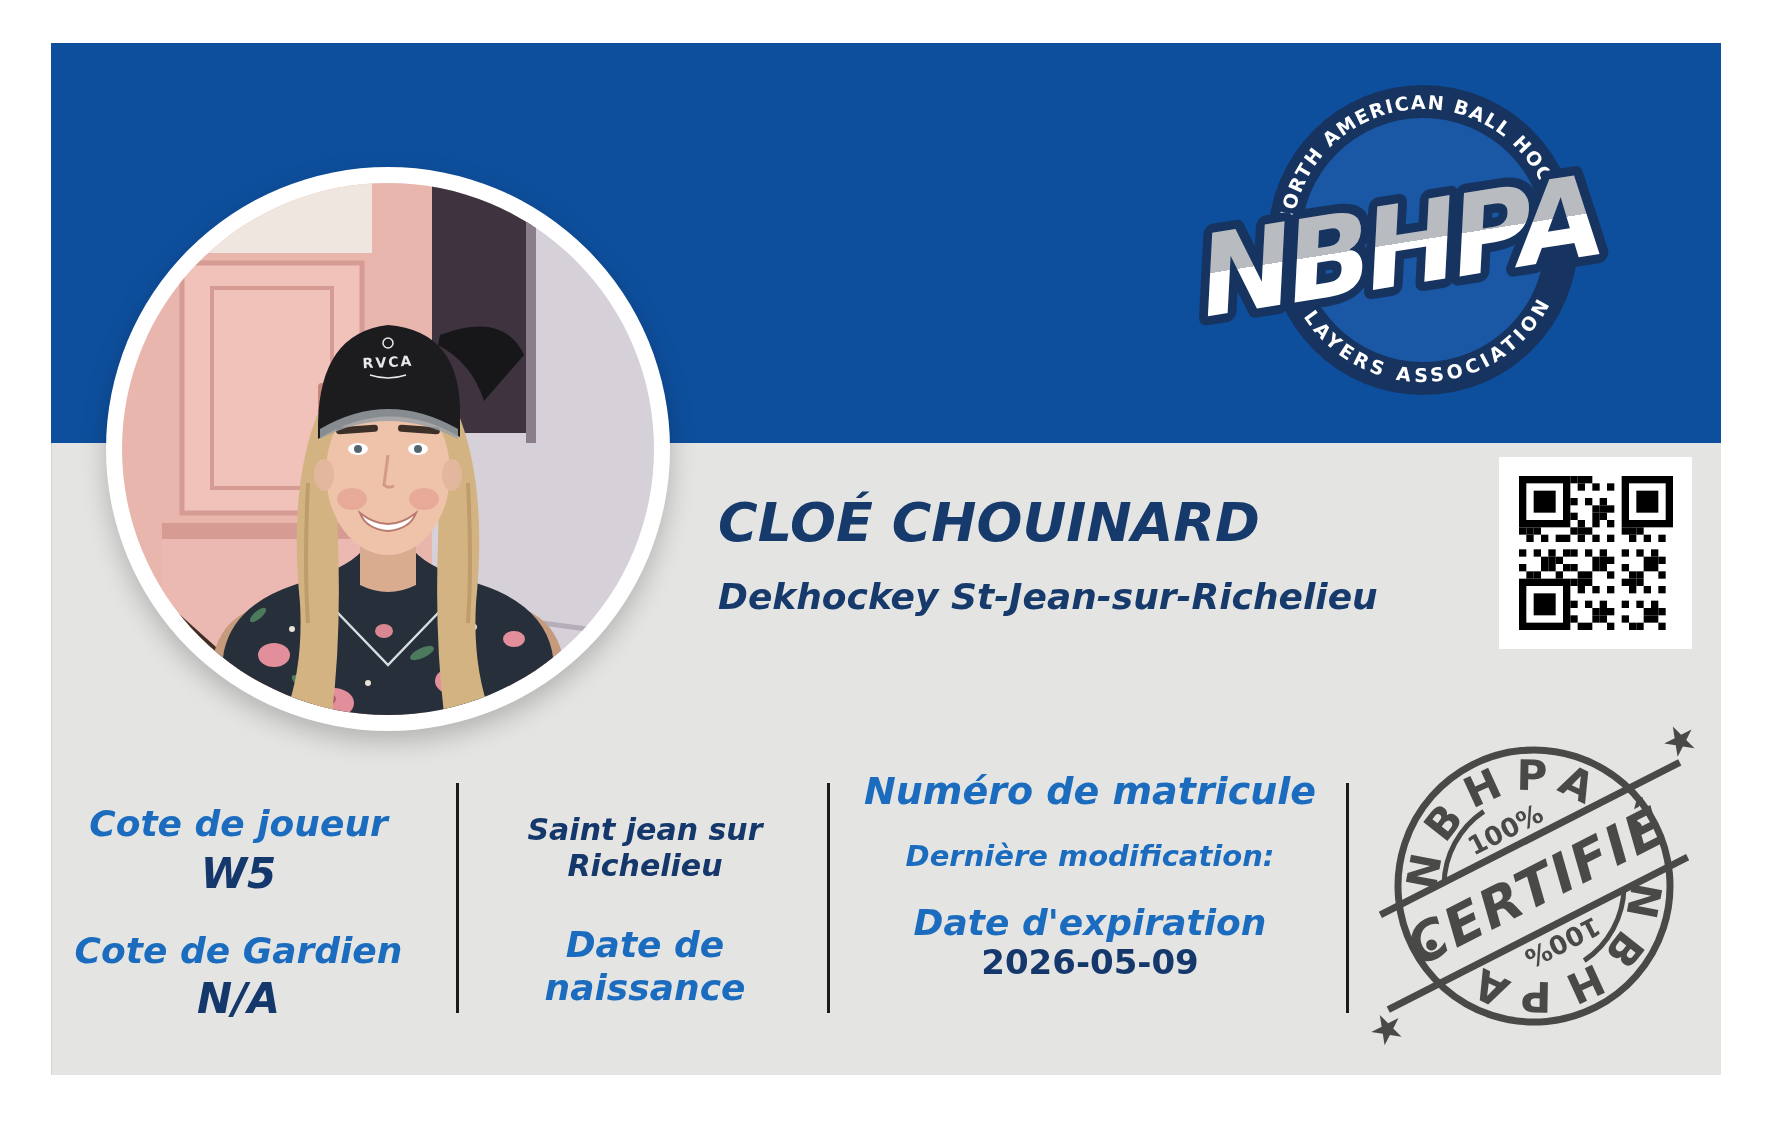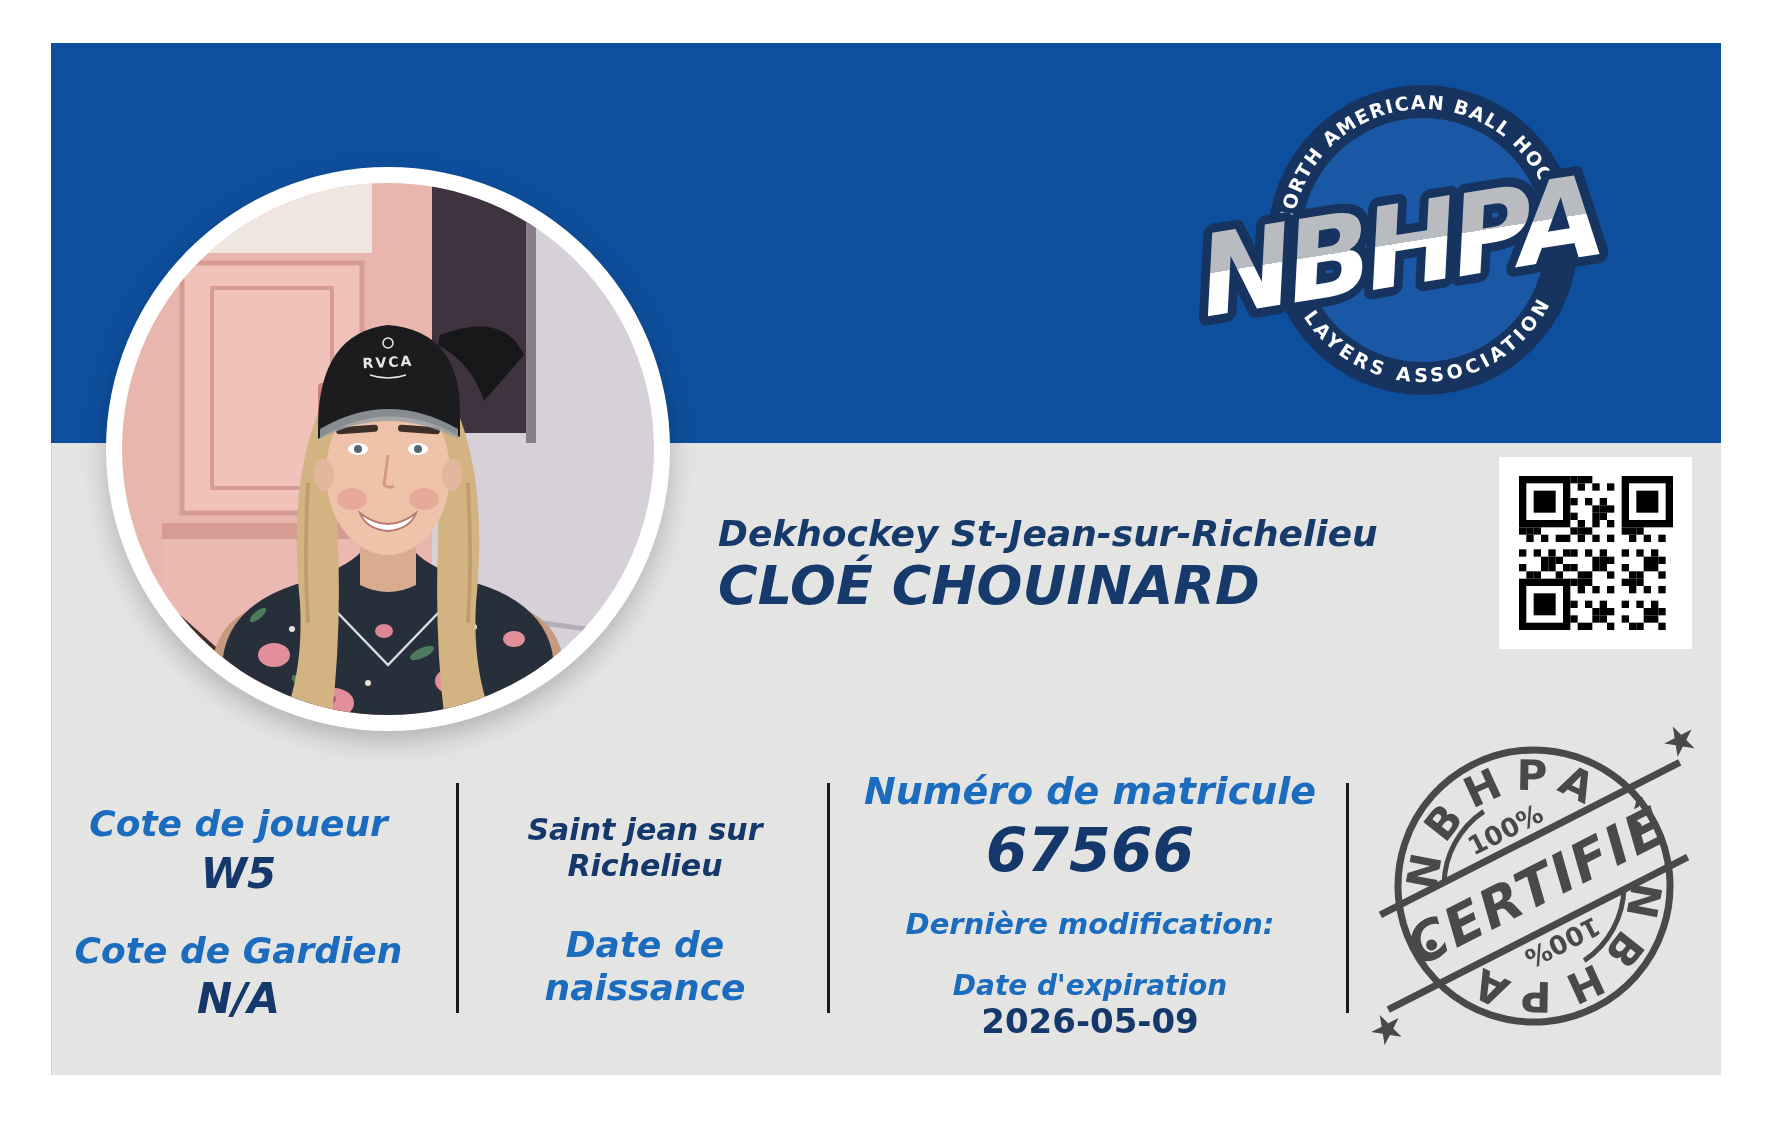--- a/index.html
+++ b/index.html
@@ -24,21 +24,21 @@
   .col{position:absolute;text-align:center;}
   .flabel{font-size:36px;font-weight:bold;font-style:italic;color:#1B6CBE;line-height:1.2;}
   .fvalue{font-size:42px;font-weight:bold;font-style:italic;color:#14386B;line-height:1.2;}
   .fvalue-sm{font-size:30px;font-weight:bold;font-style:italic;color:#14386B;line-height:1.2;}
   #col1{left:0px;top:747px;width:375px;}
   #col2{left:410px;top:747px;width:368px;}
   #col3{left:781px;top:714px;width:516px;}
   #col3 .flabel-big{font-size:38px;font-weight:bold;font-style:italic;color:#1B6CBE;line-height:1.2;}
   #matricule-value{font-size:60px;font-weight:bold;font-style:italic;color:#14386B;line-height:1.1;margin-top:2px;}
   #dm-label{font-size:29px;font-weight:bold;font-style:italic;color:#1B6CBE;margin-top:24px;line-height:1.2;}
-  #de-label{font-size:28px;font-weight:bold;font-style:italic;color:#1B6CBE;margin-top:30px;line-height:1.1;}
+  #de-label{font-size:36px;font-weight:bold;font-style:italic;color:#1B6CBE;margin-top:30px;line-height:1.1;}
   #de-value{font-size:34px;font-weight:bold;color:#14386B;line-height:1.15;}
   .vdiv{position:absolute;top:740px;width:3px;height:230px;background:#1B1B1B;}
   #div1{left:405px;} #div2{left:776px;} #div3{left:1295px;}
   
   #badge-svg{left:1129px;top:12px;overflow:visible;}
   #stamp-svg{left:1283px;top:643px;overflow:visible;}
   svg text{font-family:"DejaVu Sans","Liberation Sans",sans-serif;}
 </style>
 </head>
 <body>
@@ -145,22 +145,22 @@
         <path d="M196,240 Q198,150 266,142 Q340,148 338,234 L338,254 Q266,212 196,256 Z" fill="#1C1C1F"></path>
         <path d="M198,246 Q266,206 336,246 L336,256 Q266,220 198,256 Z" fill="#9AA0A6" opacity="0.85"></path>
         <circle cx="266" cy="160" r="5" fill="none" stroke="#E8E8EA" stroke-width="1.5"></circle>
         <text x="266" y="184" text-anchor="middle" font-size="14" font-weight="bold" letter-spacing="2" fill="#E8E8EA" transform="rotate(-3 266 180)">RVCA</text>
         <path d="M248,192 Q266,198 284,192" fill="none" stroke="#E8E8EA" stroke-width="1.5"></path>
       </g>
     </svg>
   </div>
 
   <div id="name-block" class="abs">
+    <div id="player-name">CLOÉ CHOUINARD</div>
     <div id="player-team">Dekhockey St-Jean-sur-Richelieu</div>
-    <div id="player-name">CLOÉ CHOUINARD</div>
   </div>
 
   <div id="qr-box" class="abs">
     <svg id="qr" width="154" height="154" viewBox="0 0 153.3 153.3" fill="#000000">
         <rect x="51.1" y="0.0" width="7.3" height="7.3"></rect>
         <rect x="58.4" y="0.0" width="7.3" height="7.3"></rect>
         <rect x="65.7" y="0.0" width="7.3" height="7.3"></rect>
         <rect x="58.4" y="7.3" width="7.3" height="7.3"></rect>
         <rect x="73.0" y="7.3" width="7.3" height="7.3"></rect>
         <rect x="87.6" y="7.3" width="7.3" height="7.3"></rect>
@@ -293,21 +293,20 @@
   </div>
 
   <div id="col2" class="col">
     <div class="fvalue-sm" style="margin-top:22px">Saint jean sur Richelieu</div>
     <div class="flabel" style="margin-top:39px">Date de naissance</div>
     <div class="fvalue-sm"></div>
   </div>
 
   <div id="col3" class="col">
     <div class="flabel-big" style="margin-top:12px">Numéro de matricule</div>
-    <div id="matricule-value">67566</div>
     <div id="dm-label">Dernière modification:</div>
     <div></div>
     <div id="de-label">Date d'expiration</div>
     <div id="de-value">2026-05-09</div>
   </div>
 
   <svg id="stamp-svg" class="abs" width="400" height="400" viewBox="-200 -200 400 400">
     <g transform="translate(0,0) rotate(-27)" fill="#2E2E2E" stroke="none" opacity="0.85">
       <defs>
         <path id="stampTop" d="M -96 0 A 96 96 0 0 1 96 0" fill="none"></path>

